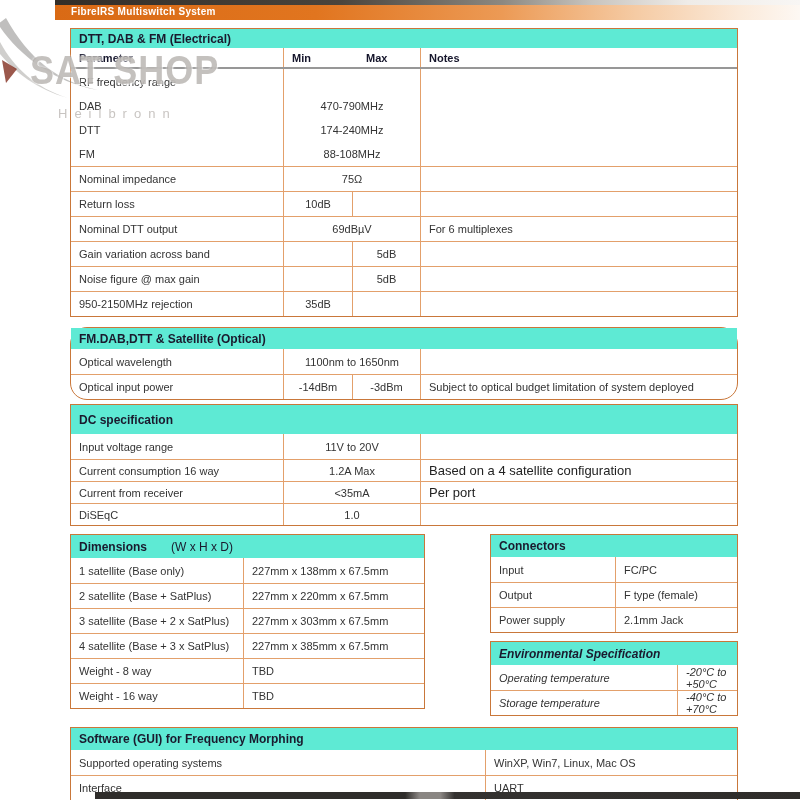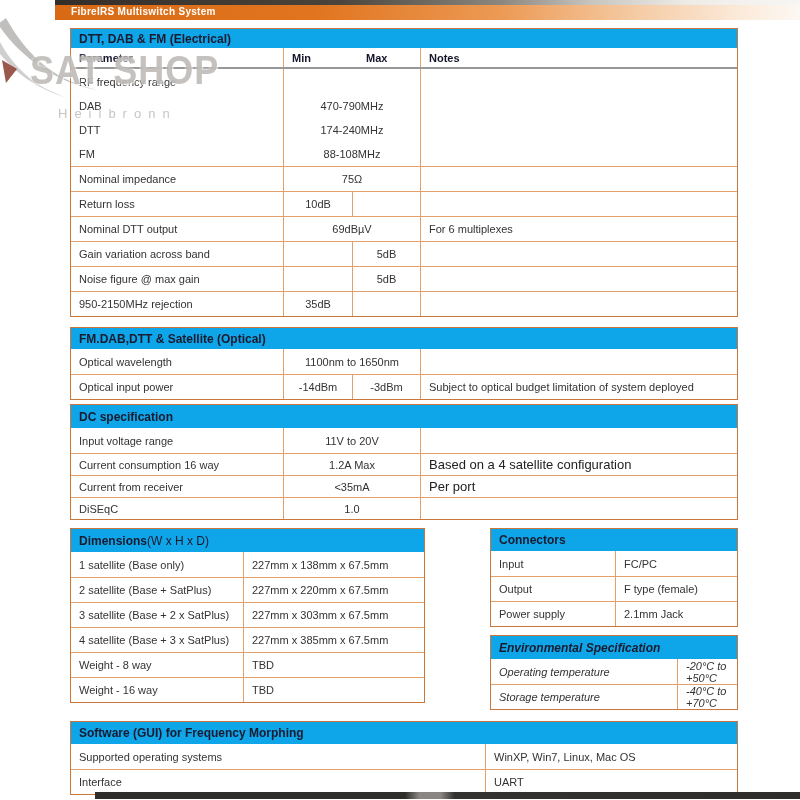--- a/index.html
+++ b/index.html
@@ -31,21 +31,21 @@
   #wm-text2 {
     position:absolute; left:58px; top:96px; font-size:13px; letter-spacing:7px;
     color:rgba(190,186,182,.85); text-shadow:0 0 2px rgba(255,255,255,.9);
     white-space:nowrap;
   }
 
   
   #content { position:absolute; left:70px; top:28px; width:668px; }
   .tbl { border:1px solid #c9773a; background:#fff; }
   .sec-head {
-    background:#0ea5e9; color:#1a1a2e; font-weight:bold; font-size:12px;
+    background:#5eead4; color:#1a1a2e; font-weight:bold; font-size:12px;
     display:flex; align-items:center; padding-left:8px;
   }
   .row { display:flex; align-items:stretch; border-top:1px solid #e3a06b; }
   .row.no-top { border-top:none; }
   .cell { display:flex; align-items:center; font-size:11px; color:#333; overflow:hidden; }
   .pl { padding-left:8px; }
   .ctr { justify-content:center; }
   .bold { font-weight:bold; color:#15152b; }
   .br-o { border-right:1px solid #e3a06b; }
 
@@ -61,28 +61,28 @@
 
   .rf-block { height:97px; border-top:none; }
   .rf-col { display:flex; flex-direction:column; padding-top:1px; }
   .rf-col > div { height:24px; display:flex; align-items:center; font-size:11px; color:#333; }
   .rf-col.vals > div { justify-content:center; }
 
   .r25 { height:25px; }
   .r22 { height:22px; }
   .note-big { font-size:13px; color:#222; }
 
-  #tbl-optical { margin-top:10px; }
+  #tbl-optical { margin-top:10px;border-radius:17px; }
   #tbl-dc { margin-top:4px; }
-  #tbl-dc .sec-head { height:23px; }
+  #tbl-dc .sec-head { height:29px; }
 
   
   #bottom-cols { position:relative; margin-top:8px; height:178px; }
   #tbl-dims { position:absolute; left:0; top:0; width:355px; }
-  #tbl-dims .sec-head { height:23px; }
+  #tbl-dims .sec-head { height:23px;gap:24px; }
   .w-dlabel { width:173px; }
   .w-dval { flex:1; }
   #right-col { position:absolute; left:375px; top:0; width:293px;padding-left:45px; }
   #tbl-conn .sec-head { height:22px; }
   .w-clabel { width:125px; }
   .w-cval { flex:1; }
   #tbl-env { margin-top:8px;font-style:italic; }
   #tbl-env .sec-head { height:23px; }
   .w-elabel { width:187px; }
   .w-eval { flex:1; }

